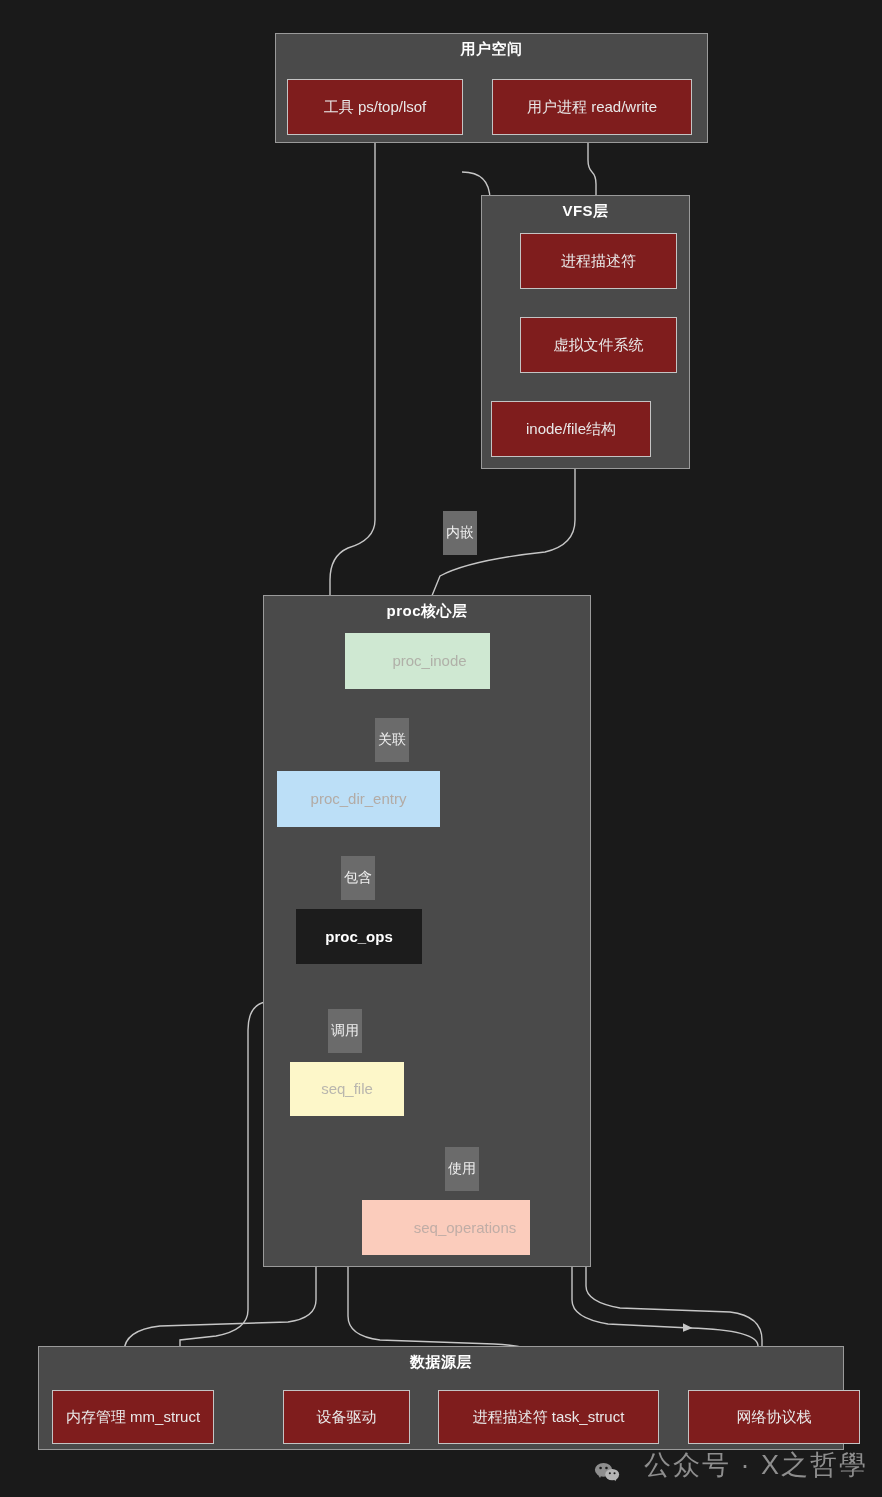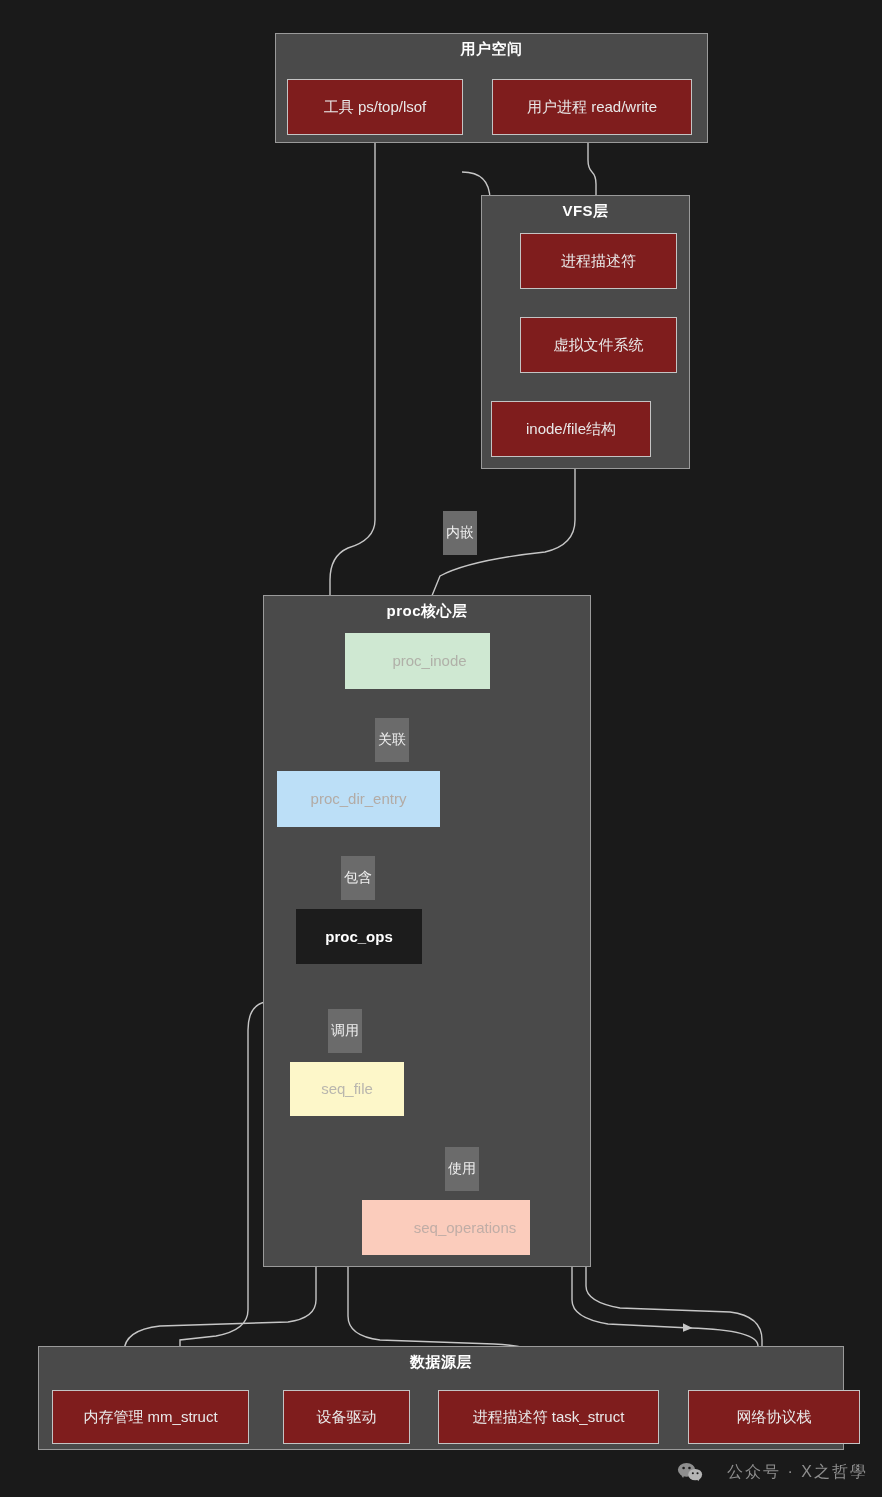--- a/index.html
+++ b/index.html
@@ -45,21 +45,21 @@
     background:#6b6b6b;
     color:#f0f0f0;
     font-size:14px;
     padding:13px 3px;
     white-space:nowrap;
     line-height:1.25;
   }
   .watermark{
     position:absolute;right:14px;bottom:14px;
     display:flex;align-items:flex-end;gap:24px;
-    color:#8e8e8e;font-size:16px;letter-spacing:2px;
+    color:#8e8e8e;font-size:27px;letter-spacing:2px;
   }
   .wm-icon{width:26px;height:22px;display:block;}
 </style>
 </head>
 <body>
 
 <div id="stage">
 
   <svg id="edges" viewBox="0 0 882 1497">
     <defs>
@@ -146,21 +146,21 @@
   <div class="node yellow" style="left:290px;top:1062px;width:114px;height:54px;">
     <span>seq_file</span>
   </div>
   <div class="node pink" style="left:362px;top:1200px;width:168px;height:55px;padding-left:38px;">
     <span>seq_operations</span>
   </div>
 
   <div class="cluster" style="left:38px;top:1346px;width:806px;height:104px;">
     <div class="cluster-title">数据源层</div>
   </div>
-  <div class="node plain" style="left:52px;top:1390px;width:197px;height:54px;">
+  <div class="node plain" style="left:52px;top:1390px;width:162px;height:54px;">
     <span>内存管理 mm_struct</span>
   </div>
   <div class="node plain" style="left:283px;top:1390px;width:127px;height:54px;">
     <span>设备驱动</span>
   </div>
   <div class="node plain" style="left:438px;top:1390px;width:221px;height:54px;">
     <span>进程描述符 task_struct</span>
   </div>
   <div class="node plain" style="left:688px;top:1390px;width:172px;height:54px;">
     <span>网络协议栈</span>

